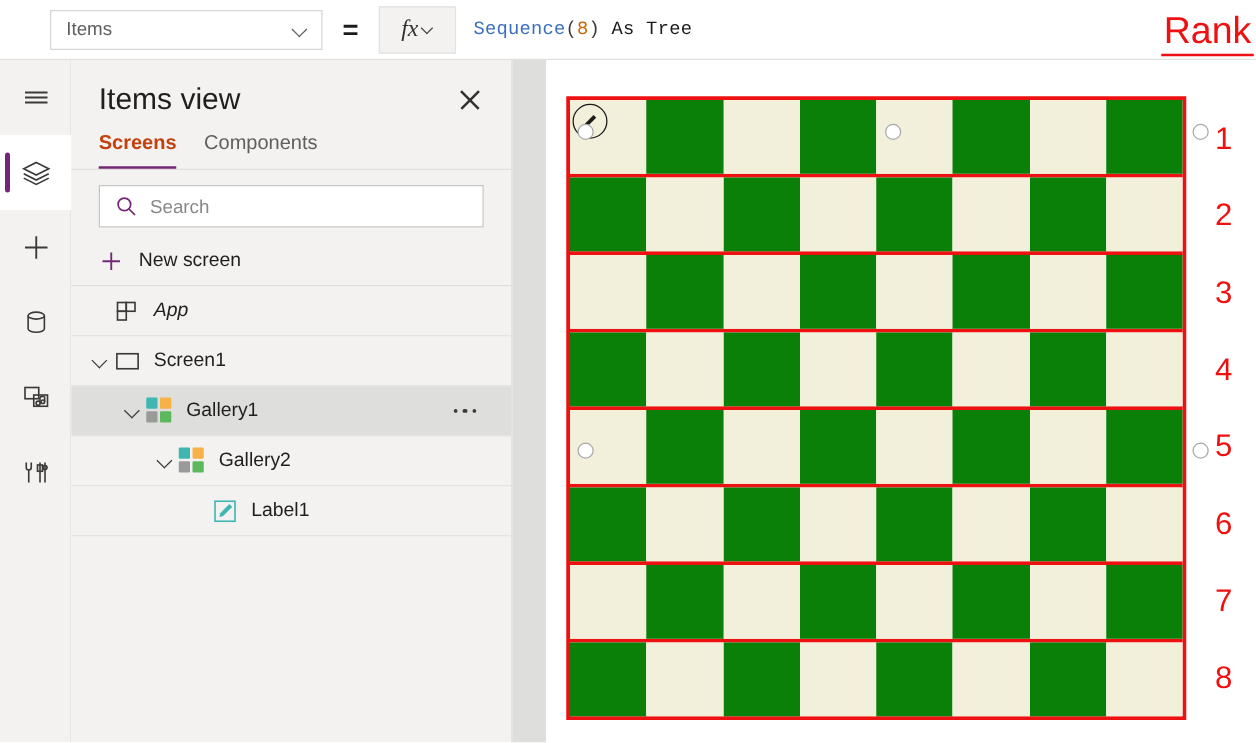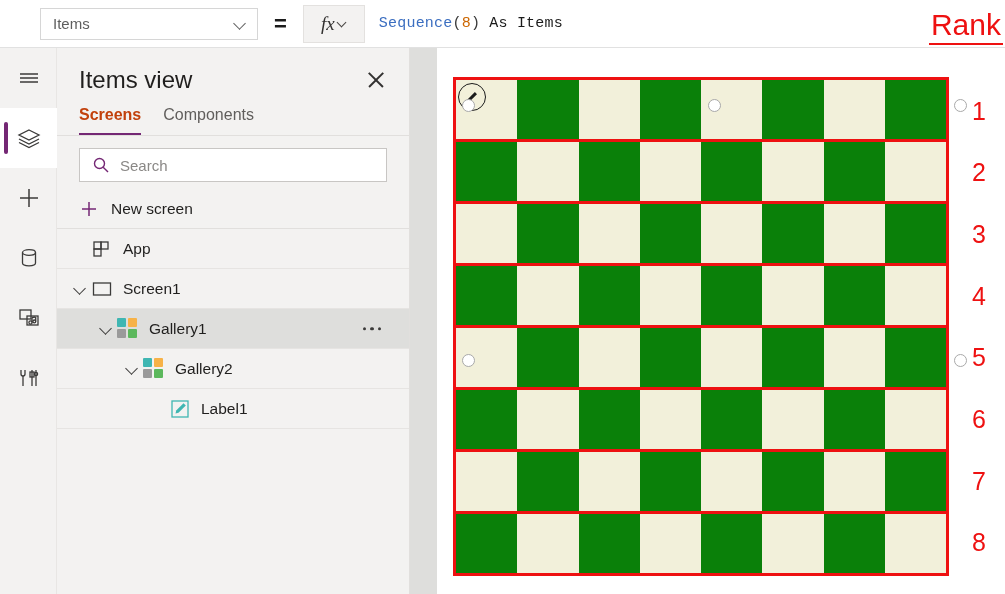--- a/index.html
+++ b/index.html
@@ -210,21 +210,21 @@
     <div class="prop-select">
       <span class="label">Items</span>
       <span class="chev"></span>
     </div>
     <div class="equals">=</div>
     <div class="fx-box">
       <span class="fx">fx</span>
       <span class="fx-chev"></span>
     </div>
     <div class="formula-input">
-      <span id="formula-tokens"><span class="tok-fn">Sequence</span><span class="tok-paren">(</span><span class="tok-num">8</span><span class="tok-paren">)</span><span class="tok-plain"> As Items</span></span>
+      <span id="formula-tokens"><span class="tok-fn">Sequence</span><span class="tok-paren">(</span><span class="tok-num">8</span><span class="tok-paren">)</span><span class="tok-plain"> As Tree</span></span>
     </div>
   </div>
 
   <div class="rail">
     <div class="rail-btn">
       <span class="rail-ico">
         <svg viewBox="0 0 26 26" fill="none" stroke="#3b3a39" stroke-width="1.5">
           <line x1="4" y1="9" x2="22" y2="9"></line>
             <line x1="4" y1="13" x2="22" y2="13"></line>
             <line x1="4" y1="17" x2="22" y2="17"></line>
@@ -310,21 +310,21 @@
       <span class="plus-ico">
         <svg viewBox="0 0 20 20" fill="none" stroke="#742774" stroke-width="1.5">
           <line x1="10" y1="3" x2="10" y2="17"></line>
             <line x1="3" y1="10" x2="17" y2="10"></line>
         </svg>
       </span>
       <span>New screen</span>
     </div>
 
     <div class="tv-list" id="tree-list">
-        <div class="tv-row" style="padding-left: 14px;">
+        <div class="tv-row" style="padding-left: 14px; font-style: italic;">
           <span class="twisty"></span>
           <span class="tv-ico"><svg viewBox="0 0 22 22" fill="none" stroke="#3b3a39" stroke-width="1.3">
               <rect x="3" y="4" width="7" height="7"></rect>
               <rect x="10" y="4" width="7" height="7"></rect>
               <rect x="3" y="11" width="7" height="7"></rect>
             </svg></span>
           <span class="tv-label">App</span>
         </div>
         <div class="tv-row" style="padding-left: 14px;">
           <span class="twisty open"></span>

